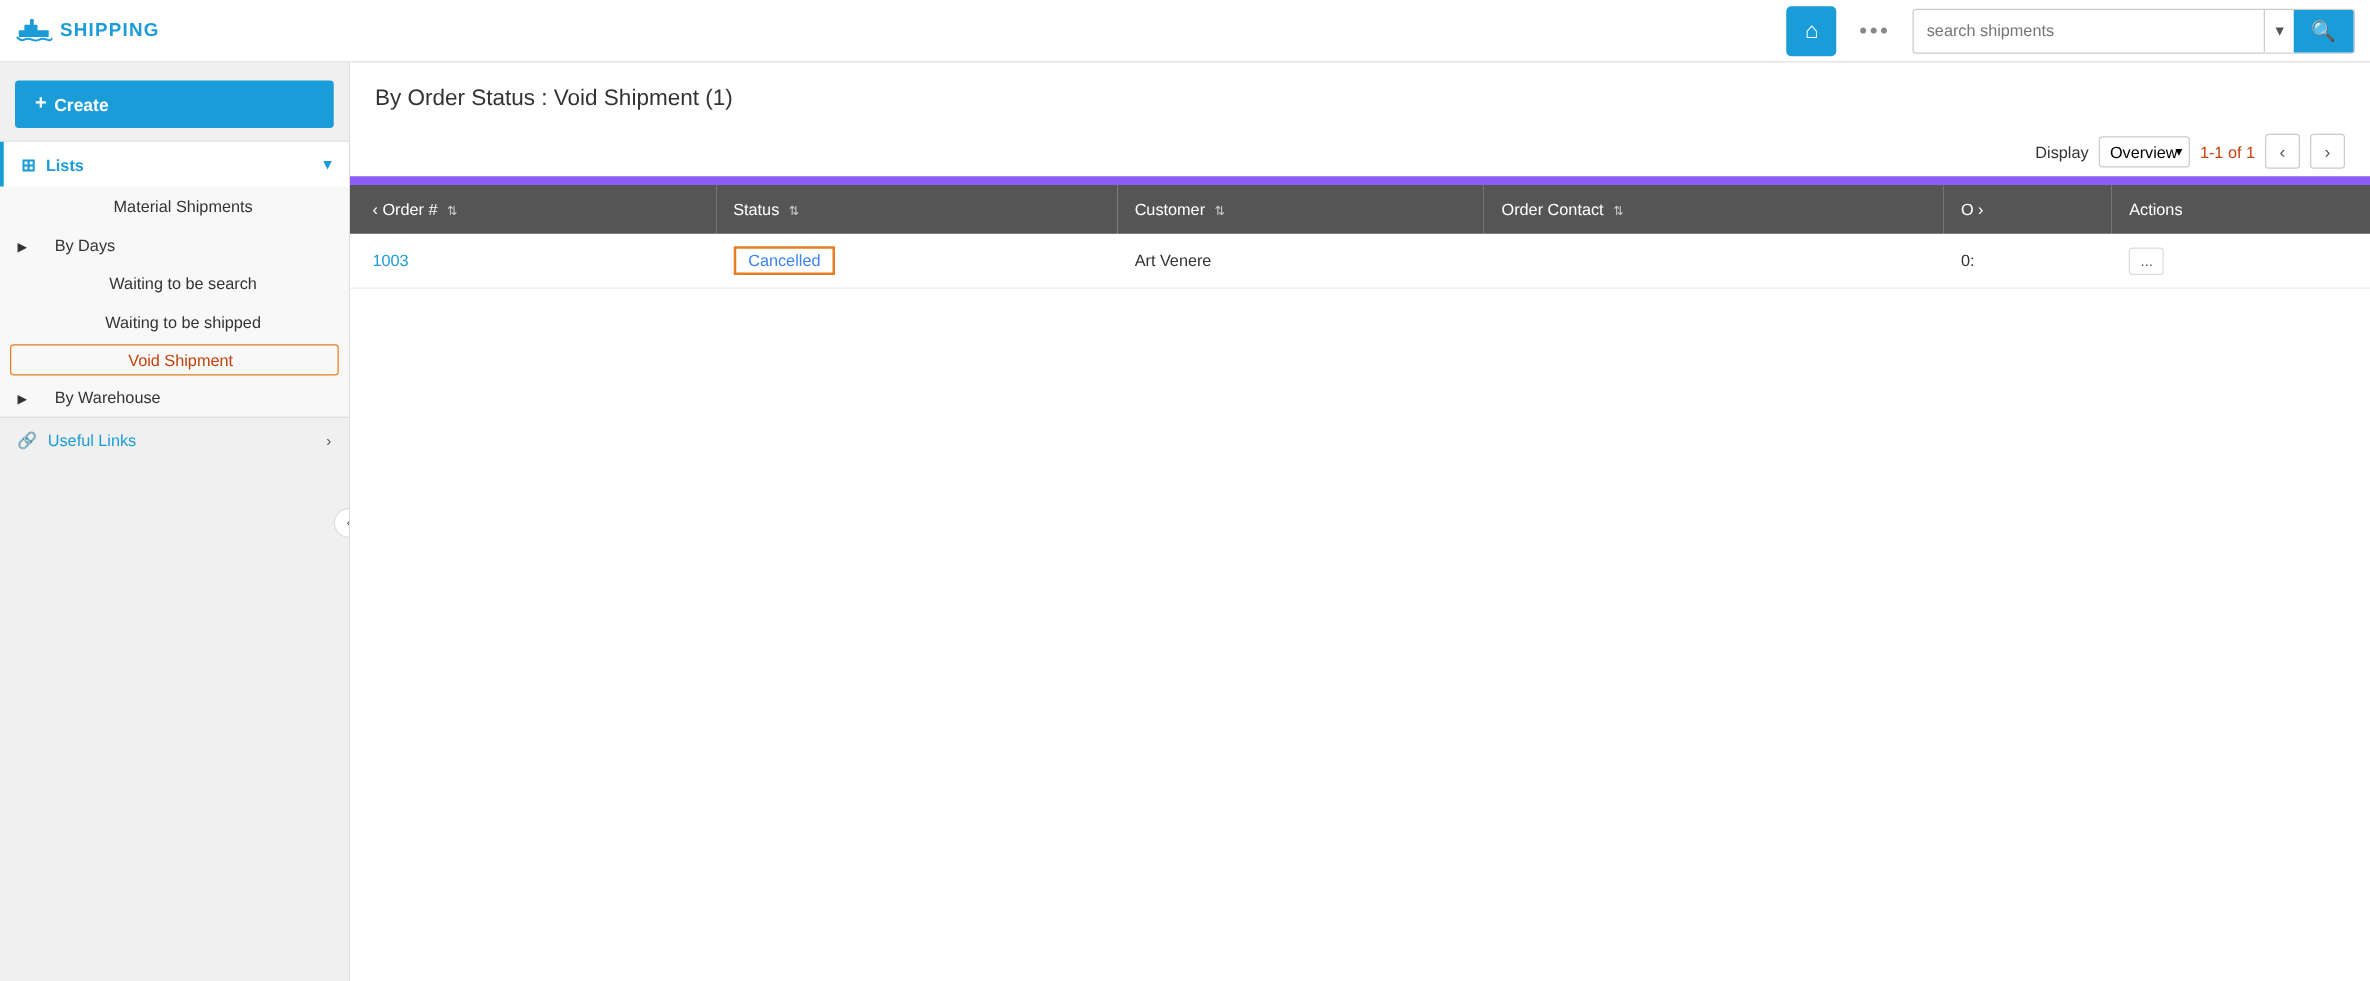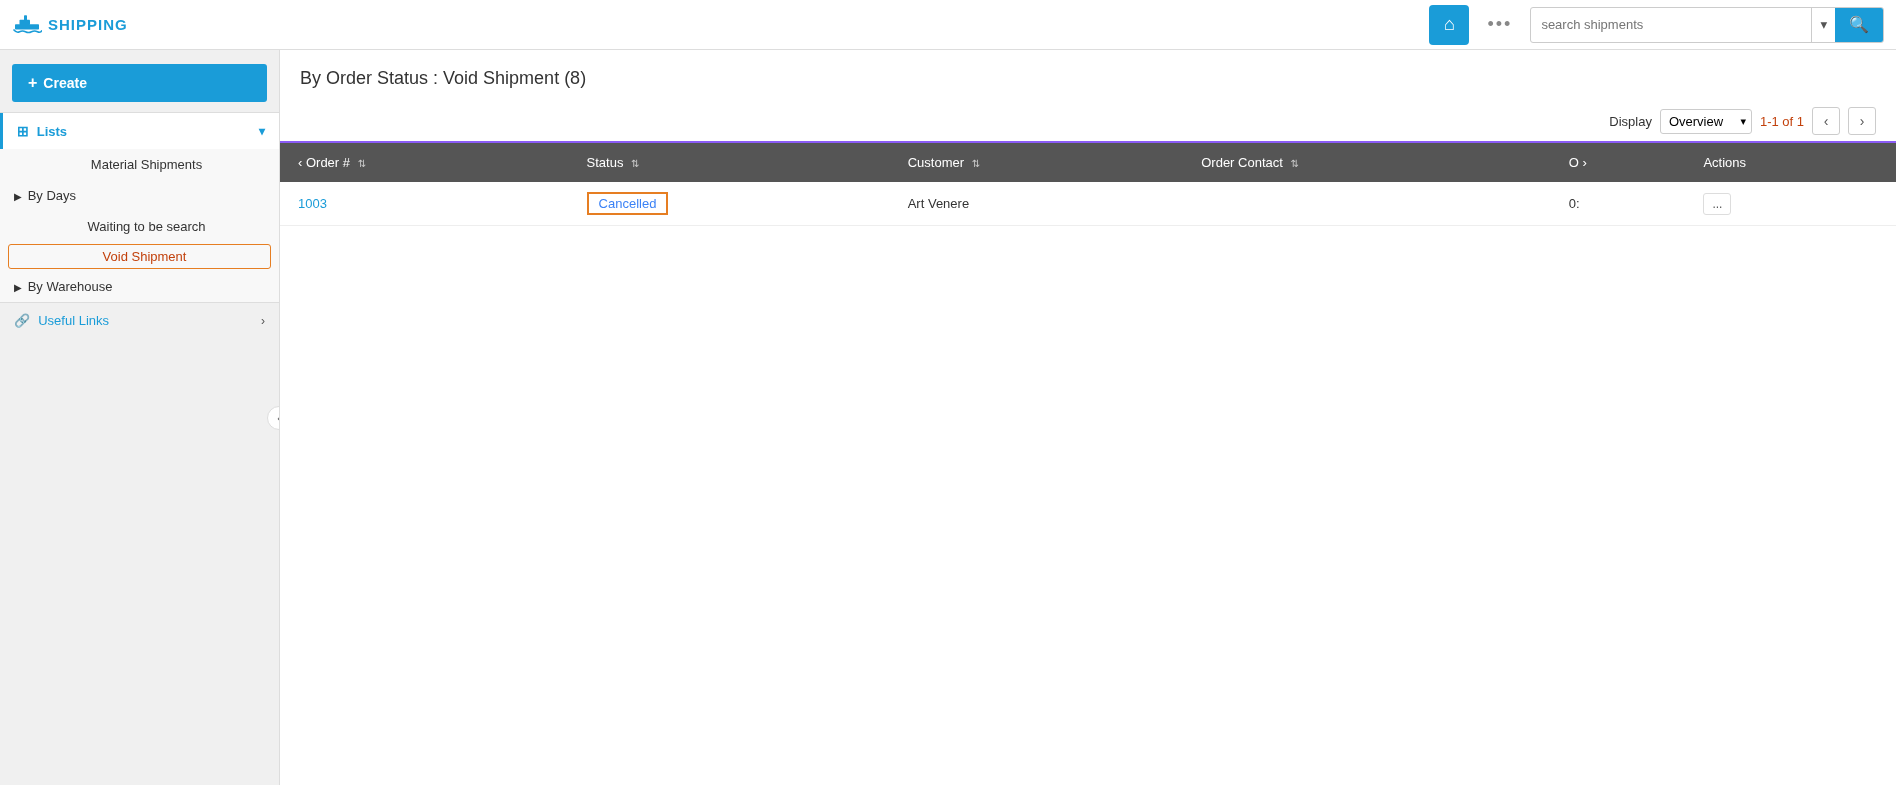--- a/index.html
+++ b/index.html
@@ -155,21 +155,21 @@
       padding: 4px 10px 4px 20px;
       background: transparent;
     }
 
     .sidebar-group-header {
       padding: 8px 14px 8px 14px;
       color: #333;
       font-size: 13px;
       cursor: pointer;
       display: flex;
-      gap: 6px;
+      gap: 22px;
     }
     .sidebar-group-header .chevron-down::before { content: '▼'; font-size: 10px; }
     .sidebar-group-header .chevron-right::before { content: '▶'; font-size: 10px; }
 
     .useful-links-item {
       display: flex;
       align-items: center;
       padding: 10px 14px;
       cursor: pointer;
       color: #1a9cd8;
@@ -217,28 +217,28 @@
       font-weight: normal;
     }
 
     .content-toolbar {
       padding: 6px 20px;
       display: flex;
       align-items: center;
       justify-content: flex-end;
       gap: 8px;
       background: #fff;
-      border-bottom: 2px solid #8b5cf6;
+      border-bottom: 7px solid #8b5cf6;
       flex-shrink: 0;
     }
     .display-label { color: #333; font-size: 13px; }
     .display-select {
       border: 1px solid #ccc;
       border-radius: 3px;
-      padding: 4px 27px 4px 8px;
+      padding: 4px 8px 4px 8px;
       font-size: 13px;
       cursor: pointer;
       background: #fff;
       appearance: none;
       -webkit-appearance: none;
       position: relative;
     }
     .display-select-wrap {
       position: relative;
     }
@@ -379,20 +379,23 @@
       <div class="sidebar-sub-item">
         <span>Material Shipments</span>
       </div>
       <div class="sidebar-group-header">
         <span class="chevron-right"></span>
         <span>By Days</span>
       </div>
       <div class="sidebar-sub-item">
         <span>Waiting to be search</span>
       </div>
+      <div class="sidebar-sub-item">
+        <span>Waiting to be shipped</span>
+      </div>
       <div class="sidebar-sub-item active-item">
         <span>Void Shipment</span>
       </div>
       <div class="sidebar-group-header">
         <span class="chevron-right"></span>
         <span>By Warehouse</span>
       </div>
     </div>
 
     <div class="useful-links-item">
@@ -401,21 +404,21 @@
       <span style="margin-left:auto; font-size:12px; color:#555;">›</span>
     </div>
 
     <div class="collapse-handle">
       <span>‹</span>
     </div>
   </div>
 
   <div class="content">
     <div class="content-header">
-      <h1 class="page-title">By Order Status : Void Shipment (8)</h1>
+      <h1 class="page-title">By Order Status : Void Shipment (1)</h1>
     </div>
 
     <div class="content-toolbar">
       <span class="display-label">Display</span>
       <div class="display-select-wrap">
         <select class="display-select">
           <option>Overview</option>
         </select>
       </div>
       <span class="pagination-text">1-1 of 1</span>

